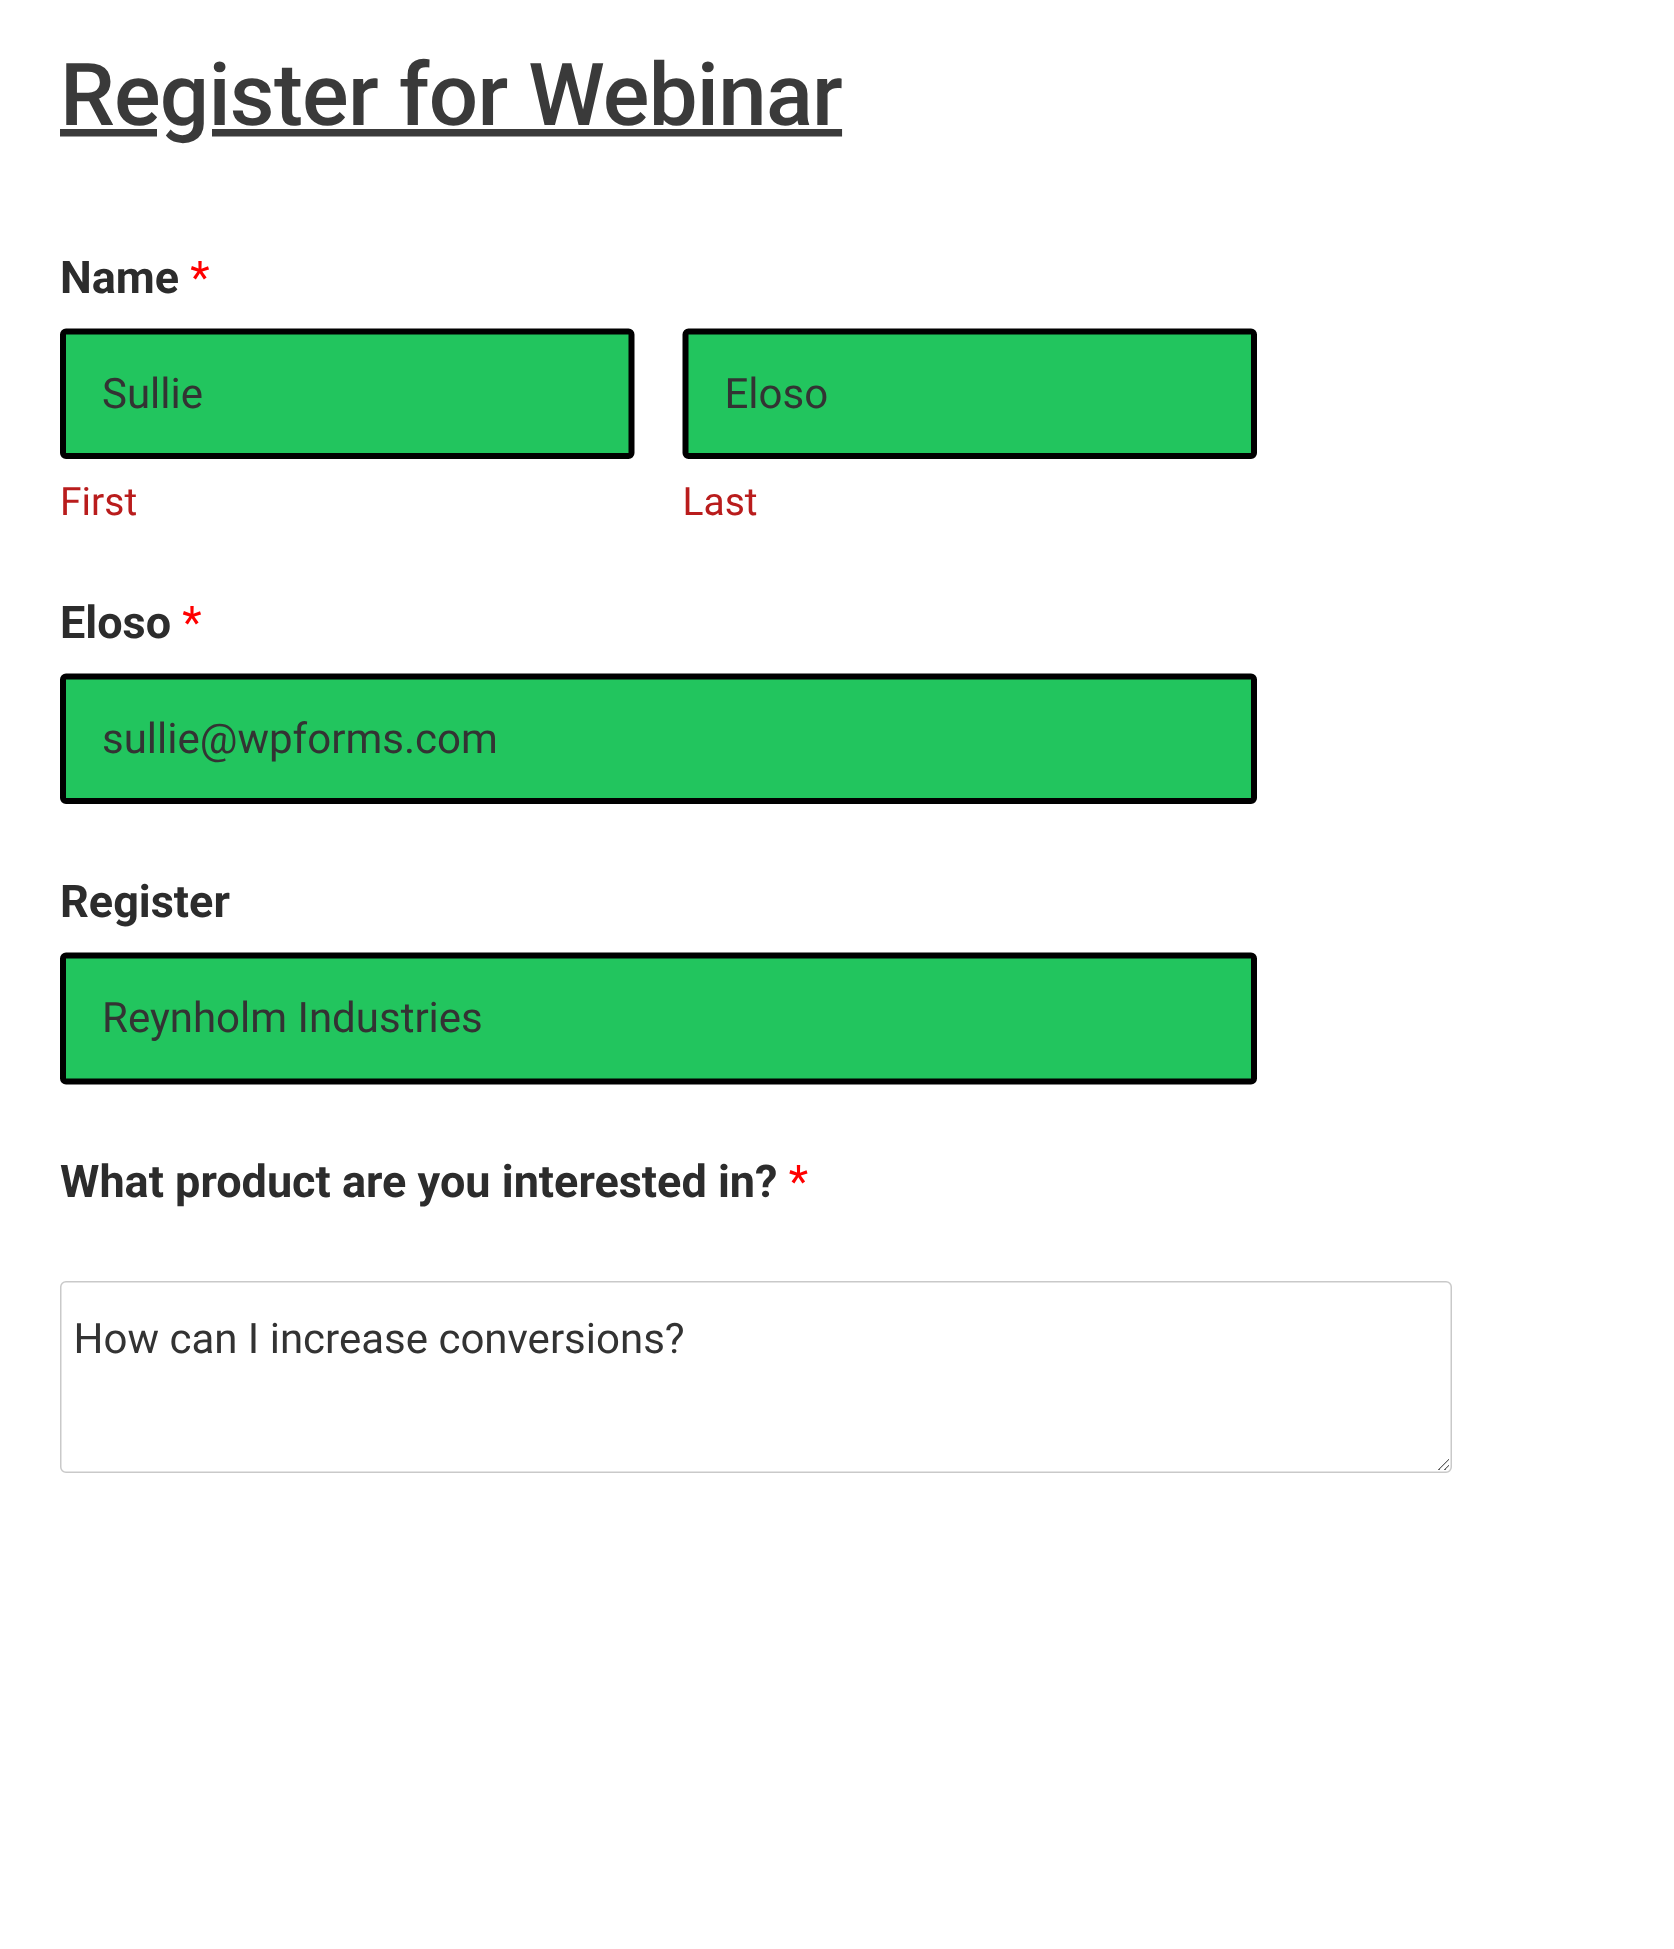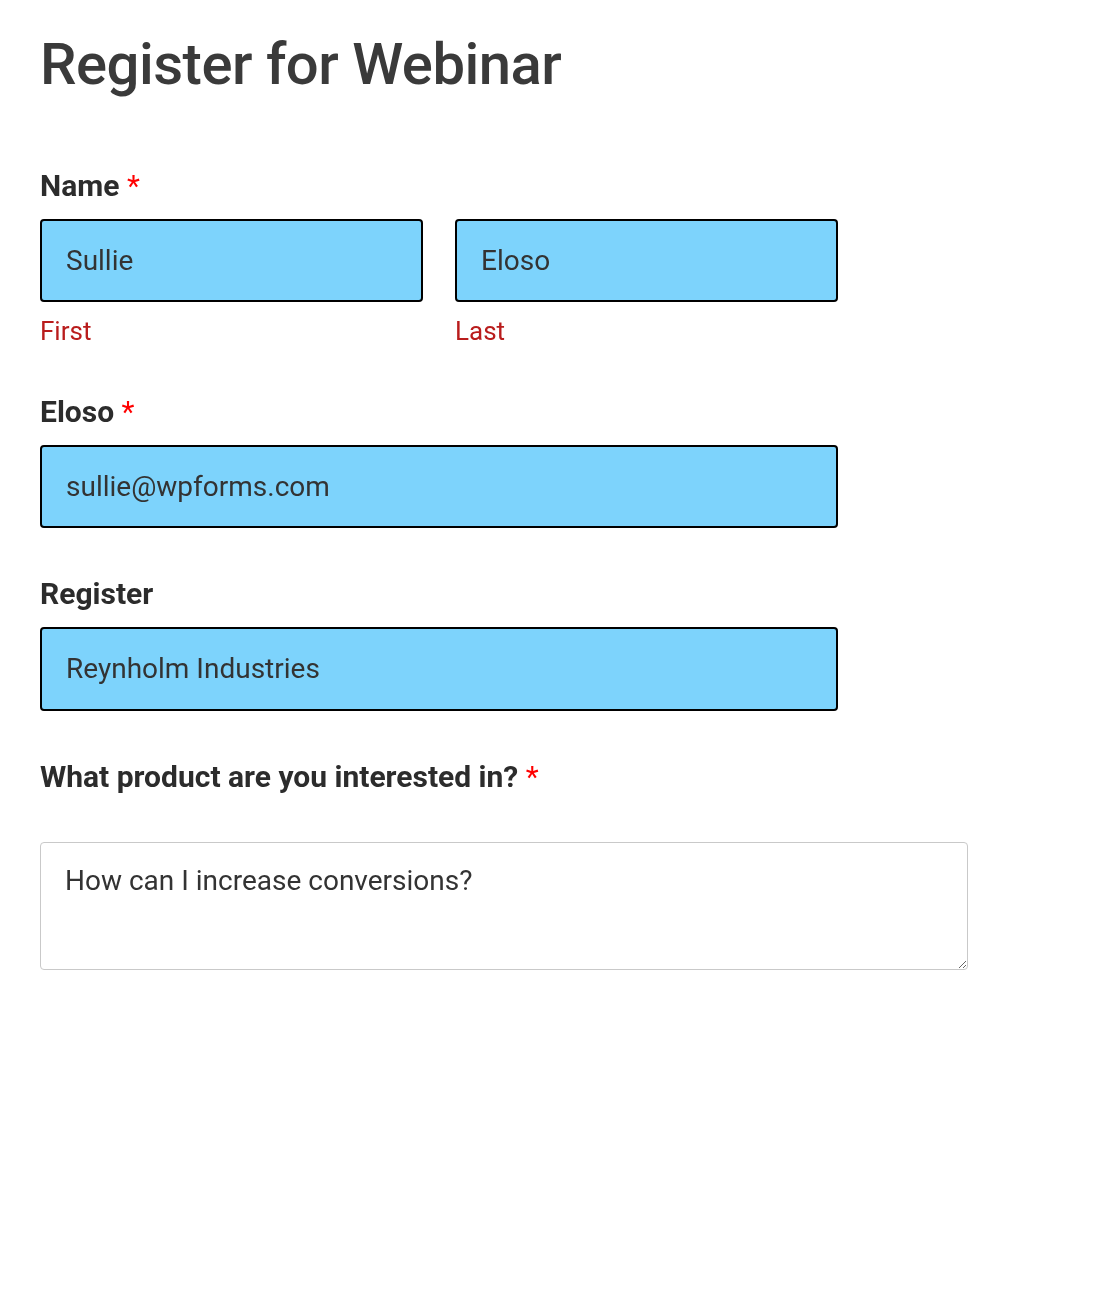--- a/index.html
+++ b/index.html
@@ -13,20 +13,21 @@
       padding: 30px 40px;
       color: #333;
       width: 1116px;
     }
     .form-title {
       font-size: 58px;
       font-weight: 500;
       color: #3a3a3a;
       margin-bottom: 70px;
       letter-spacing: -0.5px;
+      text-decoration: underline;
     }
     .field-group {
       margin-bottom: 48px;
     }
     .field-label {
       font-size: 30px;
       font-weight: 700;
       color: #2c2c2c;
       margin-bottom: 16px;
       display: block;
@@ -41,40 +42,40 @@
       width: 798px;
     }
     .name-col {
       flex: 1;
     }
     .text-input {
       width: 100%;
       font-size: 28px;
       color: #333;
       padding: 20px 24px;
-      border: 2px solid #000000;
+      border: 4px solid #000000;
       border-radius: 4px;
-      background: #7dd3fc;
+      background: #22c55e;
       font-family: inherit;
       line-height: 1.4;
     }
     .sublabel {
       font-size: 26px;
       color: #b91c1c;
       margin-top: 14px;
       font-weight: 400;
     }
     .narrow {
       width: 798px;
     }
     .textarea-input {
       width: 928px;
       font-size: 28px;
       color: #333;
-      padding: 18px 24px;
+      padding: 18px 8px;
       border: 1px solid #c9c9c9;
       border-radius: 4px;
       background: #fff;
       font-family: inherit;
       resize: both;
       min-height: 128px;
       line-height: 1.4;
     }
   </style>
 </head>

